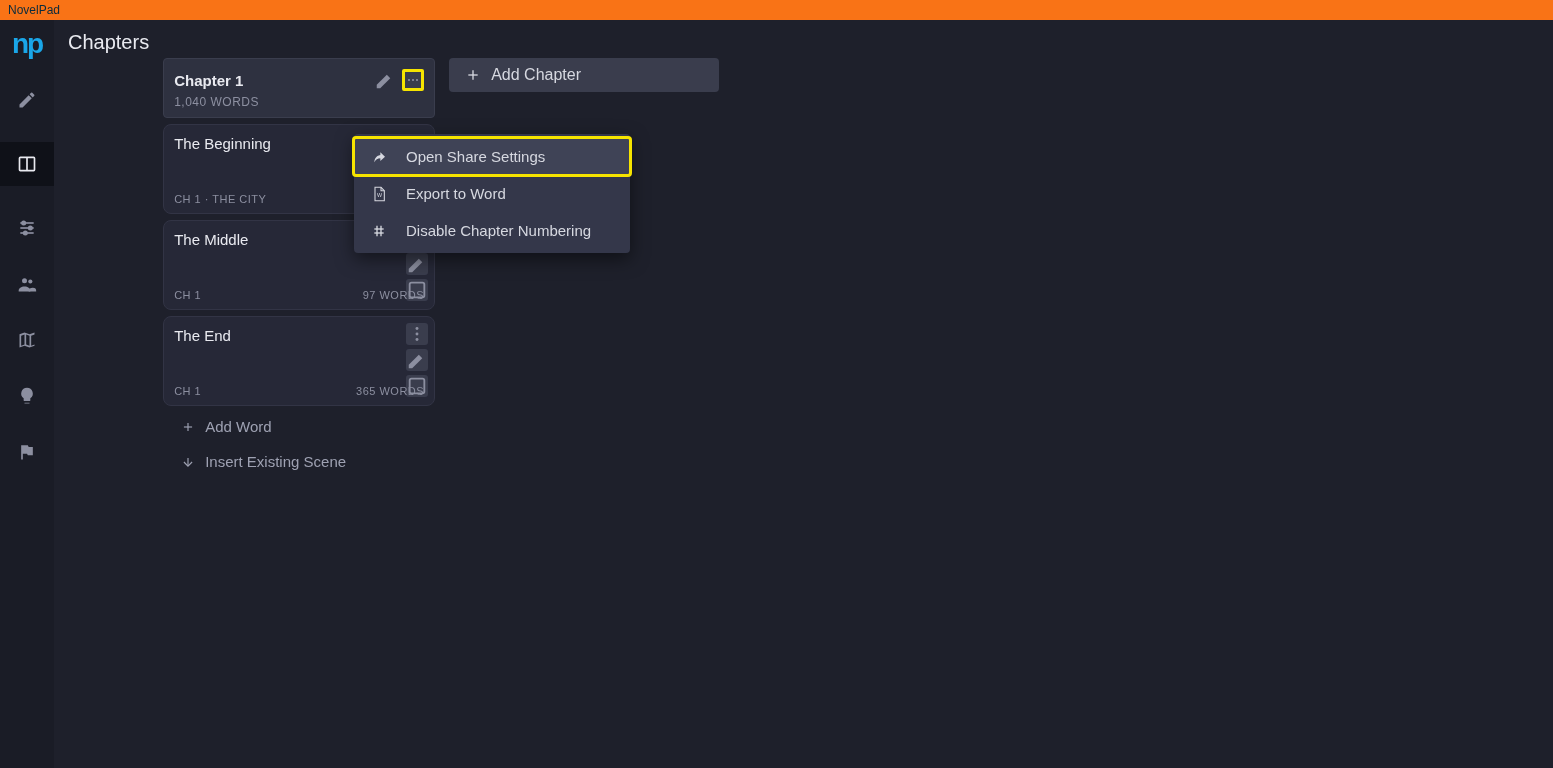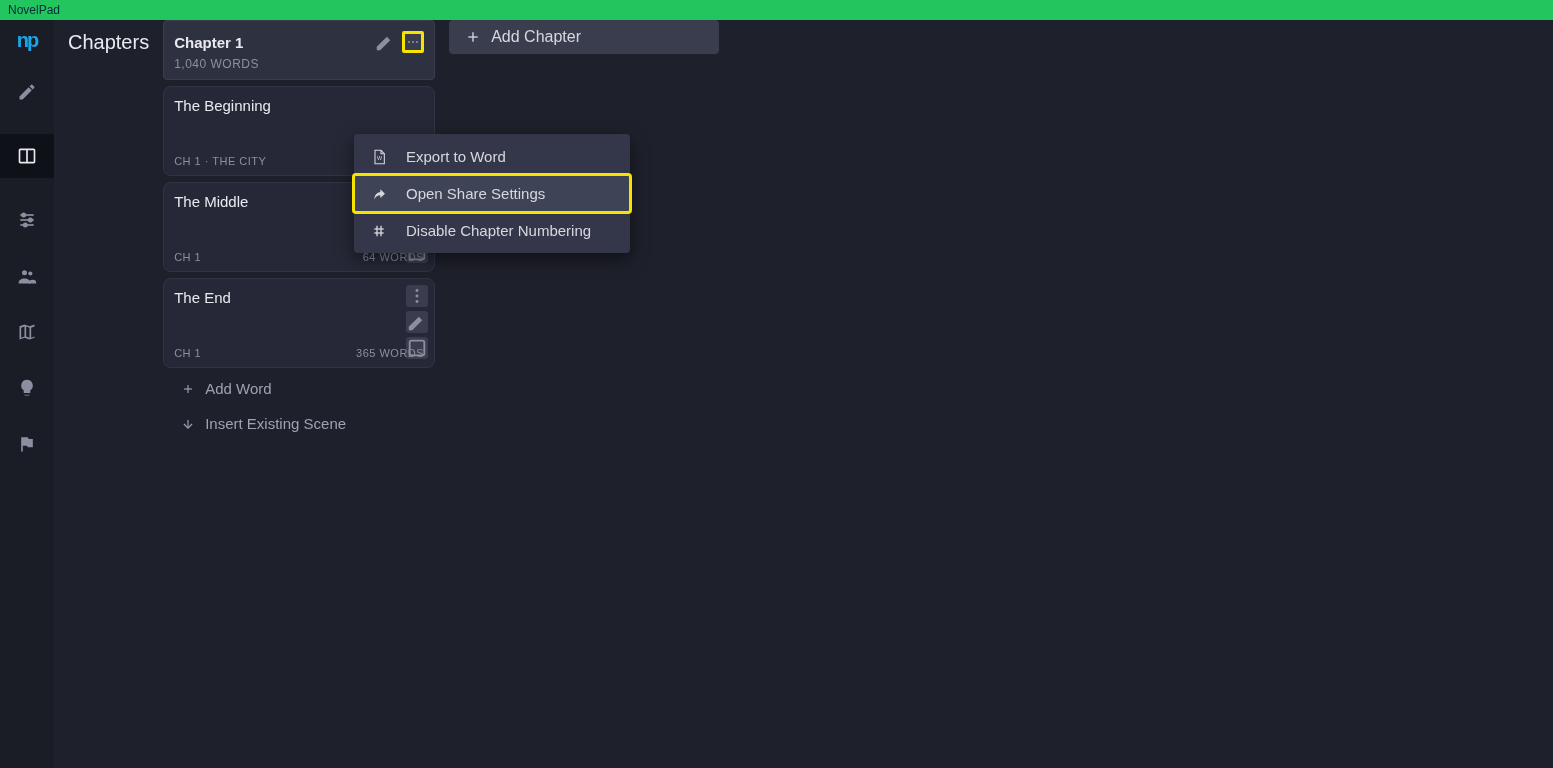--- a/index.html
+++ b/index.html
@@ -1,36 +1,36 @@
 <!DOCTYPE html>
 <html><head>
 <meta charset="utf-8">
 <style>
   * { box-sizing: border-box; margin: 0; padding: 0; }
   html, body { width: 1553px; height: 768px; font-family: -apple-system, BlinkMacSystemFont, "Segoe UI", Arial, sans-serif; overflow: hidden; }
   body { background: #1e202b; color: #d6d8e0; }
 
   
-  .titlebar { height: 20px; background: #22c55e; display:flex; align-items:center; padding-left:8px; font-size:12px; color:#0b2b3c; }
+  .titlebar { height: 20px; background: #f97316; display:flex; align-items:center; padding-left:8px; font-size:12px; color:#0b2b3c; }
 
   
   .app { display:flex; height: calc(768px - 20px); width:1553px; }
 
   
   .rail { width:54px; background:#1a1c26; display:flex; flex-direction:column; align-items:center; padding-top:10px; gap:28px; }
-  .rail .logo { color:#1aa6e8; font-weight:700; font-size:20px; line-height:1; letter-spacing:-2px; }
+  .rail .logo { color:#1aa6e8; font-weight:700; font-size:28px; line-height:1; letter-spacing:-2px; }
   .rail .rail-icon { width:28px; height:28px; display:flex; align-items:center; justify-content:center; color:#8c8fa0; cursor:pointer; }
   .rail .rail-icon.active { color:#e9eaf0; }
   .rail .rail-icon.active-bg { background:#0f1118; width:54px; height:44px; }
   .rail svg { width:20px; height:20px; }
 
   
   .content { flex:1; display:flex; position:relative; }
   .header { height:44px; display:flex; align-items:center; padding-left:14px; color:#e9eaf0; font-size:20px; font-weight:500; }
-  .body { flex:1; display:flex; padding-left:14px; gap:14px; }
+  .body { flex:1; display:flex; padding-left:14px; gap:14px;margin-top:38px; }
 
   
   .chapters { width:272px; display:flex; flex-direction:column; gap:6px; }
   .chapter-card { background:#2e3140; border-radius:4px; border:1px solid #3a3d4d; }
   .chapter-card .chap-head { display:flex; align-items:center; justify-content:space-between; padding:10px 10px 4px 10px; }
   .chapter-card .chap-title { color:#e9eaf0; font-weight:600; font-size:15px; }
   .chapter-card .chap-sub { font-size:12px; color:#8c8fa0; padding:0 20px 8px 10px; letter-spacing:0.5px; }
   .chapter-card .chap-icons { display:flex; gap:6px; align-items:center; }
   .chip-icon { width:22px; height:22px; border-radius:3px; display:flex; align-items:center; justify-content:center; color:#8c8fa0; cursor:pointer; }
   .chip-icon.box { background:#3a3d4d; }
@@ -175,21 +175,21 @@
               </span>
             <span class="chip-icon box">
                 <svg viewBox="0 0 24 24" fill="none" stroke="currentColor" stroke-width="2">
                   <rect x="4" y="4" width="16" height="16" rx="2"></rect>
                 </svg>
               </span>
           </div>
           <div class="scene-title">The Middle</div>
           <div class="scene-foot">
             <span>CH 1</span>
-            <span>64 WORDS</span>
+            <span>97 WORDS</span>
           </div>
         </div>
 
         <div class="scene-card">
           <div class="scene-sideicons">
             <span class="chip-icon box">
                 <svg viewBox="0 0 24 24" fill="currentColor">
                   <circle cx="12" cy="6" r="1.6"></circle>
                   <circle cx="12" cy="12" r="1.6"></circle>
                   <circle cx="12" cy="18" r="1.6"></circle>
@@ -234,37 +234,37 @@
           <svg viewBox="0 0 24 24" width="16" height="16" fill="none" stroke="currentColor" stroke-width="2">
               <line x1="12" y1="5" x2="12" y2="19"></line>
               <line x1="5" y1="12" x2="19" y2="12"></line>
             </svg>
           <span>Add Chapter</span>
         </button>
       </div>
     </div>
 
     <div class="ctx-menu">
+      <div class="ctx-item hover selected-hl">
+        <span class="ci-icon">
+          <svg viewBox="0 0 24 24" fill="currentColor">
+              <path d="M14 5v4c-7 1-9 7-9 11 2-4 5-6 9-6v4l7-6.5L14 5z"></path>
+            </svg>
+        </span>
+        <span>Open Share Settings</span>
+      </div>
       <div class="ctx-item">
         <span class="ci-icon">
           <svg viewBox="0 0 24 24" fill="none" stroke="currentColor" stroke-width="1.6">
               <path d="M6 2h9l5 5v15H6z"></path>
               <path d="M15 2v5h5"></path>
               <text x="9" y="17" font-size="8" fill="currentColor" stroke="none">W</text>
             </svg>
         </span>
         <span>Export to Word</span>
-      </div>
-      <div class="ctx-item hover selected-hl">
-        <span class="ci-icon">
-          <svg viewBox="0 0 24 24" fill="currentColor">
-              <path d="M14 5v4c-7 1-9 7-9 11 2-4 5-6 9-6v4l7-6.5L14 5z"></path>
-            </svg>
-        </span>
-        <span>Open Share Settings</span>
       </div>
       <div class="ctx-item">
         <span class="ci-icon">
           <svg viewBox="0 0 24 24" fill="none" stroke="currentColor" stroke-width="2">
               <line x1="5" y1="9" x2="19" y2="9"></line>
               <line x1="5" y1="15" x2="19" y2="15"></line>
               <line x1="9" y1="4" x2="9" y2="20"></line>
               <line x1="15" y1="4" x2="15" y2="20"></line>
             </svg>
         </span>

